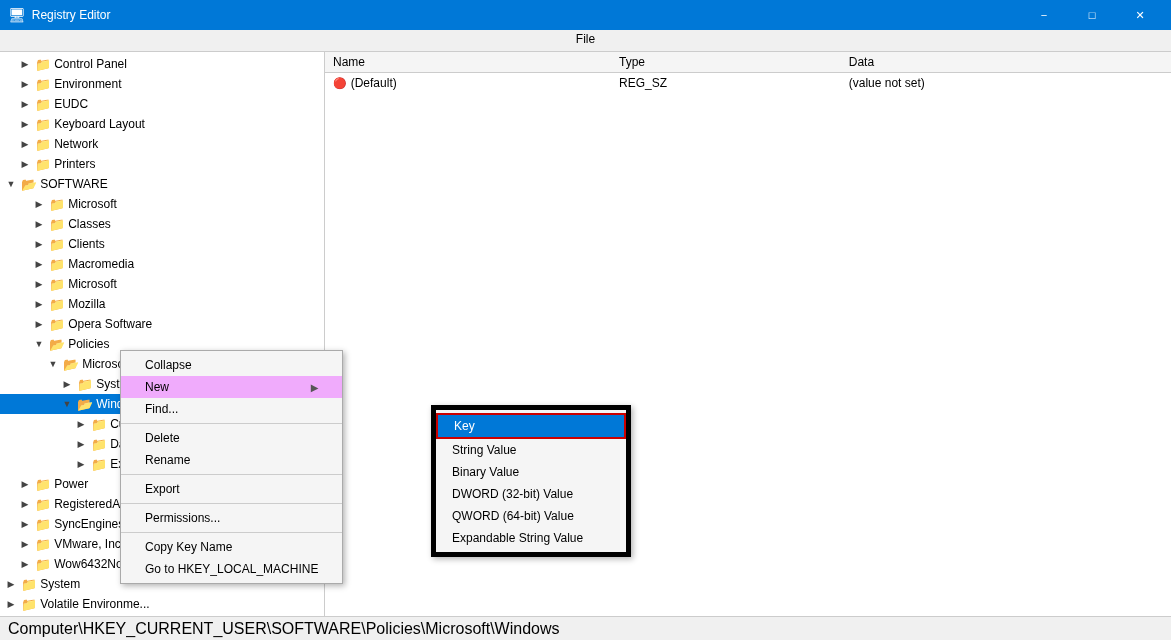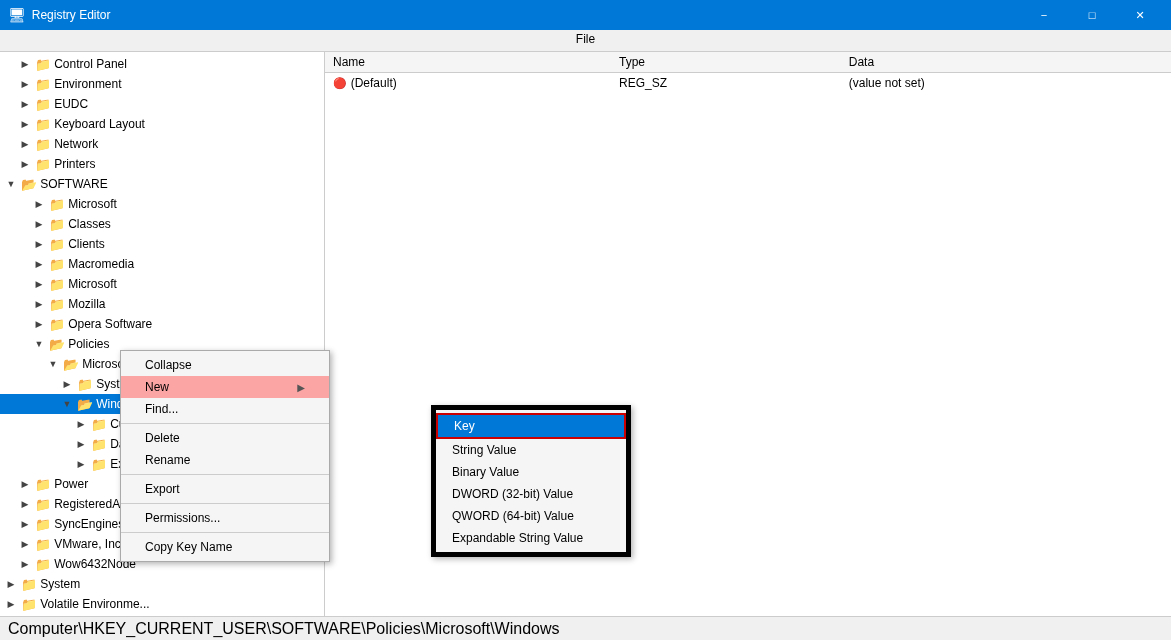--- a/index.html
+++ b/index.html
@@ -143,21 +143,21 @@
     }
     .ctx-item {
       padding: 4px 24px;
       cursor: pointer;
       display: flex;
       align-items: center;
       justify-content: space-between;
       font-size: 12px;
       position: relative;
     }
-    .ctx-item.highlighted { background: #fca5a5; }
+    .ctx-item.highlighted { background: #f0abfc; }
     .ctx-separator { height: 1px; background: #ccc; margin: 3px 0; }
     .ctx-arrow { font-size: 10px; color: #555; }
 
     
     #submenu {
       position: absolute;
       left: 431px;
       top: 405px;
       background: #f5f5f5;
       border: 5px solid #000000;
@@ -398,20 +398,23 @@
       <span>Export</span>
     </div>
     <div class="ctx-separator"></div>
     <div class="ctx-item">
       <span>Permissions...</span>
     </div>
     <div class="ctx-separator"></div>
     <div class="ctx-item">
       <span>Copy Key Name</span>
     </div>
+    <div class="ctx-item">
+      <span>Go to HKEY_LOCAL_MACHINE</span>
+    </div>
   </div>
 
 <div id="submenu">
     <div class="submenu-item highlighted">Key</div>
     <div class="submenu-item">String Value</div>
     <div class="submenu-item">Binary Value</div>
     <div class="submenu-item">DWORD (32-bit) Value</div>
     <div class="submenu-item">QWORD (64-bit) Value</div>
     <div class="submenu-item">Expandable String Value</div>
   </div>

